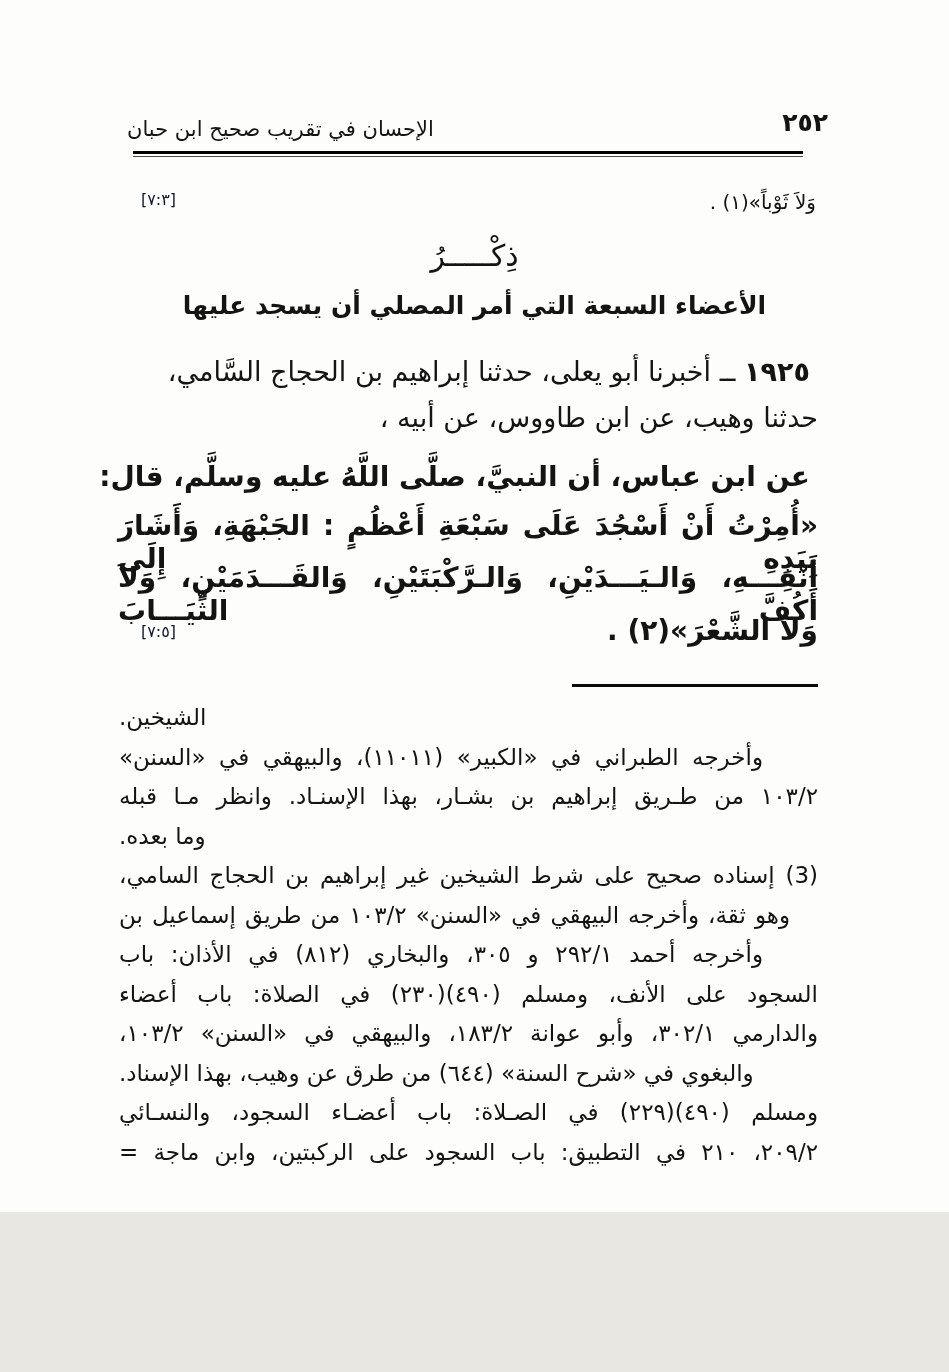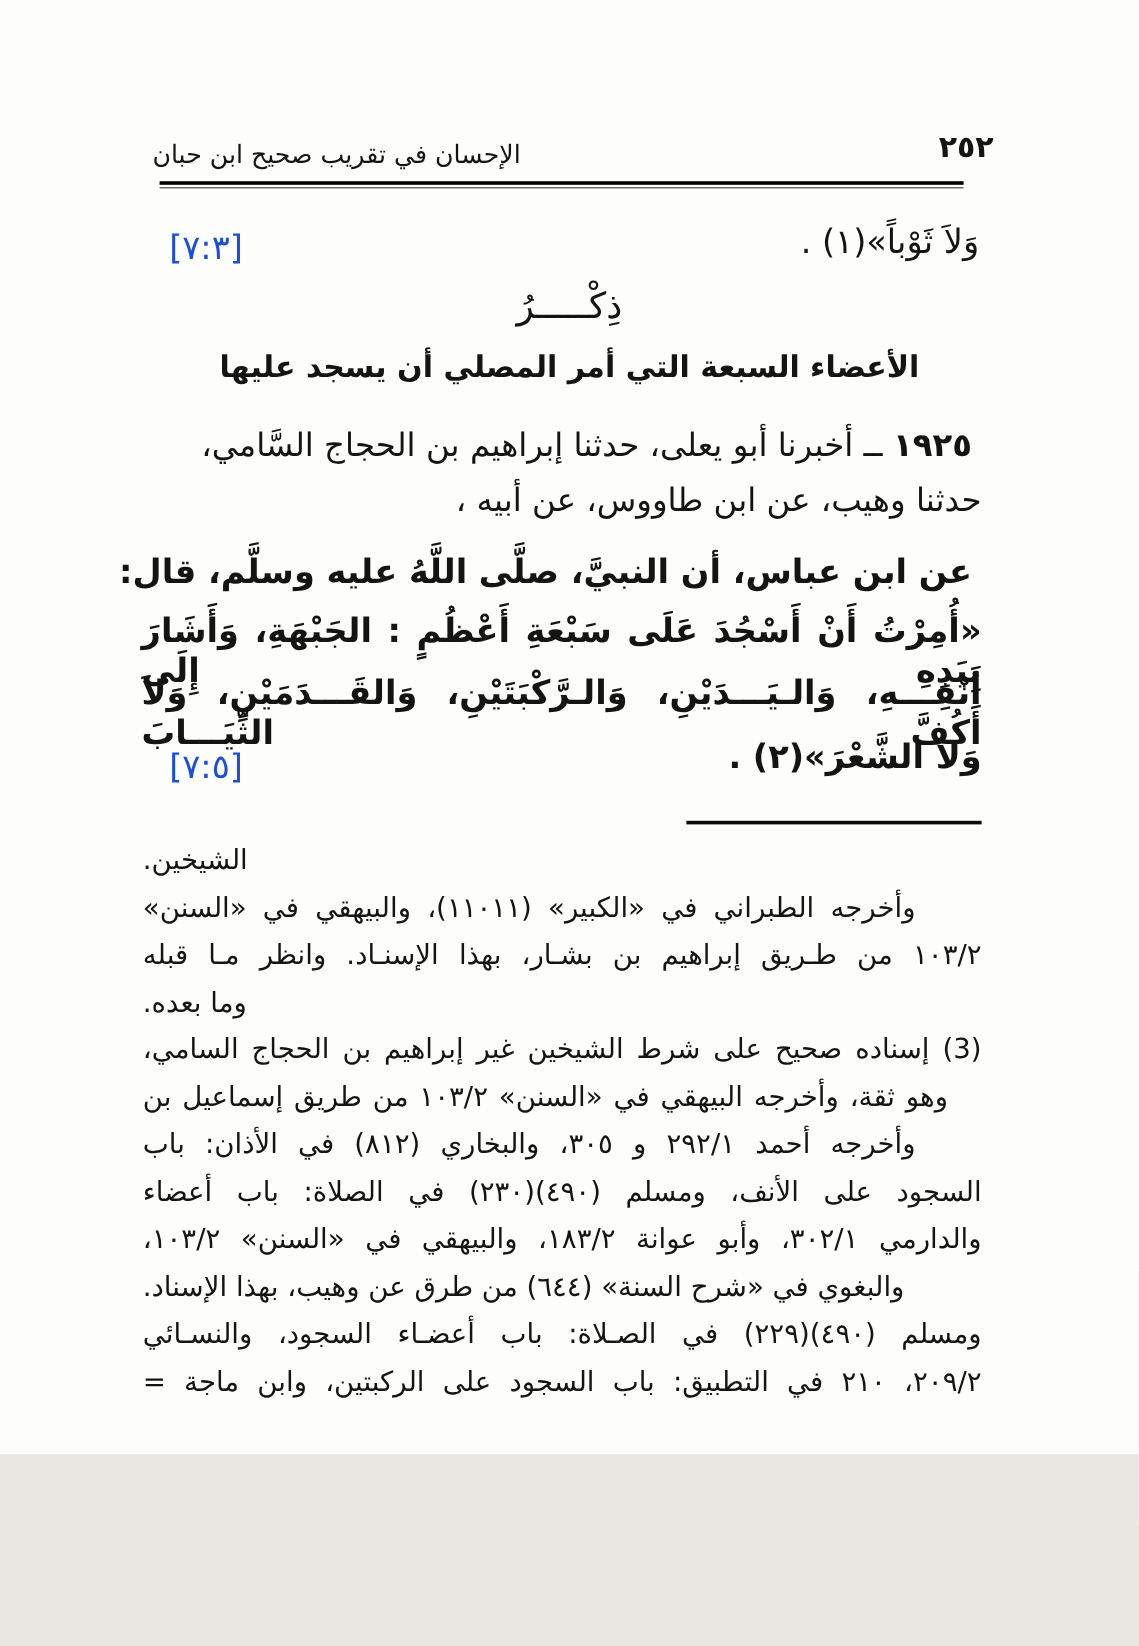--- a/index.html
+++ b/index.html
@@ -12,22 +12,22 @@
     font-family:"DejaVu Sans", sans-serif;
     overflow:hidden;
   }
   .abs{position:absolute;}
   
   .htitle{top:112px;left:127px;font-size:21px;line-height:34px;direction:rtl;}
   .pgnum{top:108px;right:121px;font-size:25px;font-weight:700;letter-spacing:1px;}
   .hrule{top:151px;left:133px;width:670px;height:2px;border-top:3px solid #000;border-bottom:1px solid #4a4a4a;}
   
   .ln{direction:rtl;text-align:right;white-space:nowrap;}
-  .cont{top:181px;right:133px;font-size:28px;line-height:42px;}
-  .refbadge{direction:rtl;font-size:28px;color:#1d4ed8;}
+  .cont{top:181px;right:133px;font-size:20px;line-height:42px;}
+  .refbadge{direction:rtl;font-size:16px;color:#0f172a;}
   .r1{top:190px;left:141px;}
   .r2{top:622px;left:141px;}
   .kicker{top:238px;left:0;right:0;text-align:center;font-size:30px;font-weight:400;direction:rtl;}
   .chtitle{top:291px;left:0;right:0;text-align:center;font-size:25px;font-weight:700;direction:rtl;}
   .i1{top:356px;right:139px;font-size:27px;}
   .i2{top:402px;right:131px;font-size:27px;}
   .hnum{font-weight:700;}
   .matn{font-size:28px;font-weight:600;}
   .m1{top:460px;right:139px;}
   .m2{top:509px;right:131px;left:118px;white-space:normal;text-align:justify;text-align-last:justify;}

